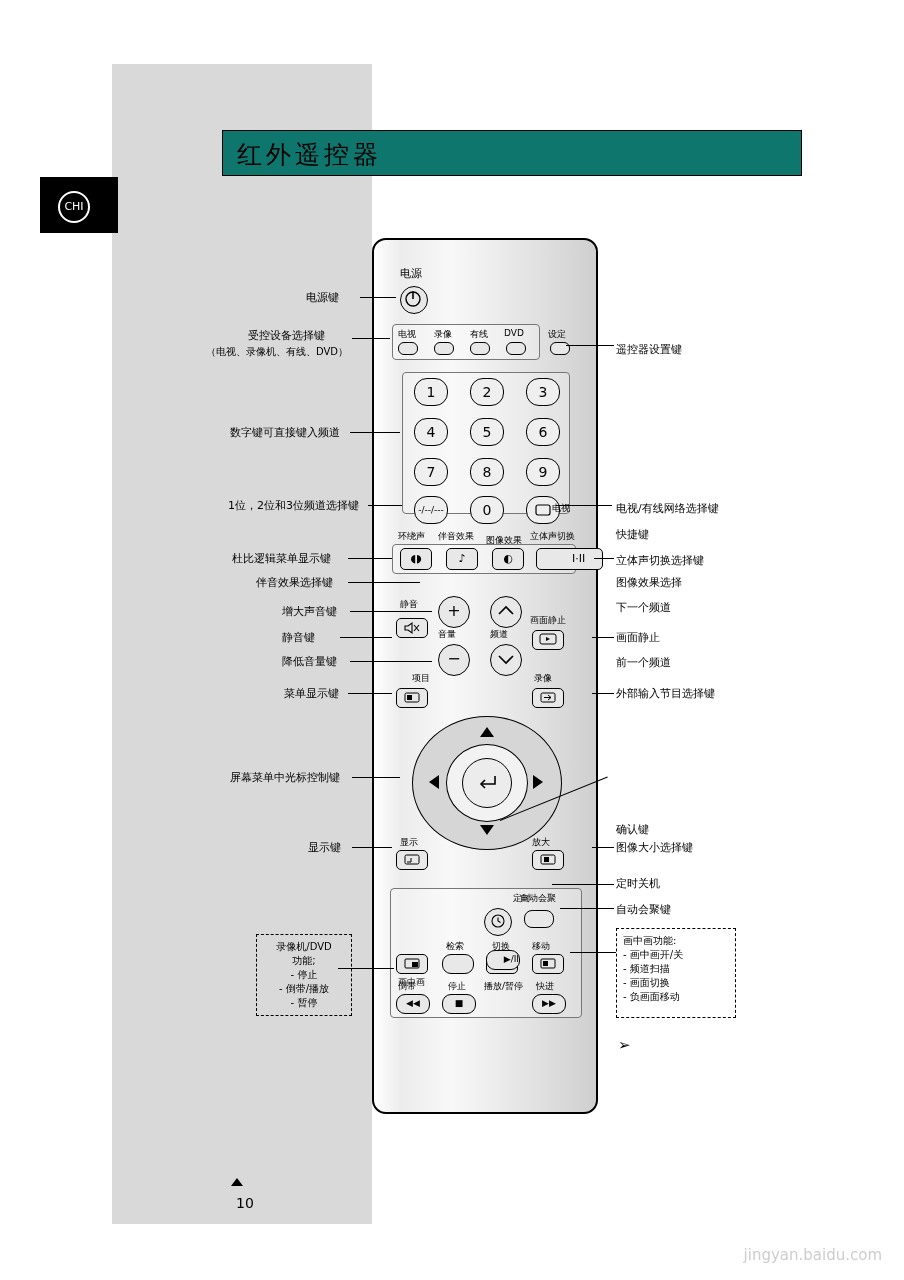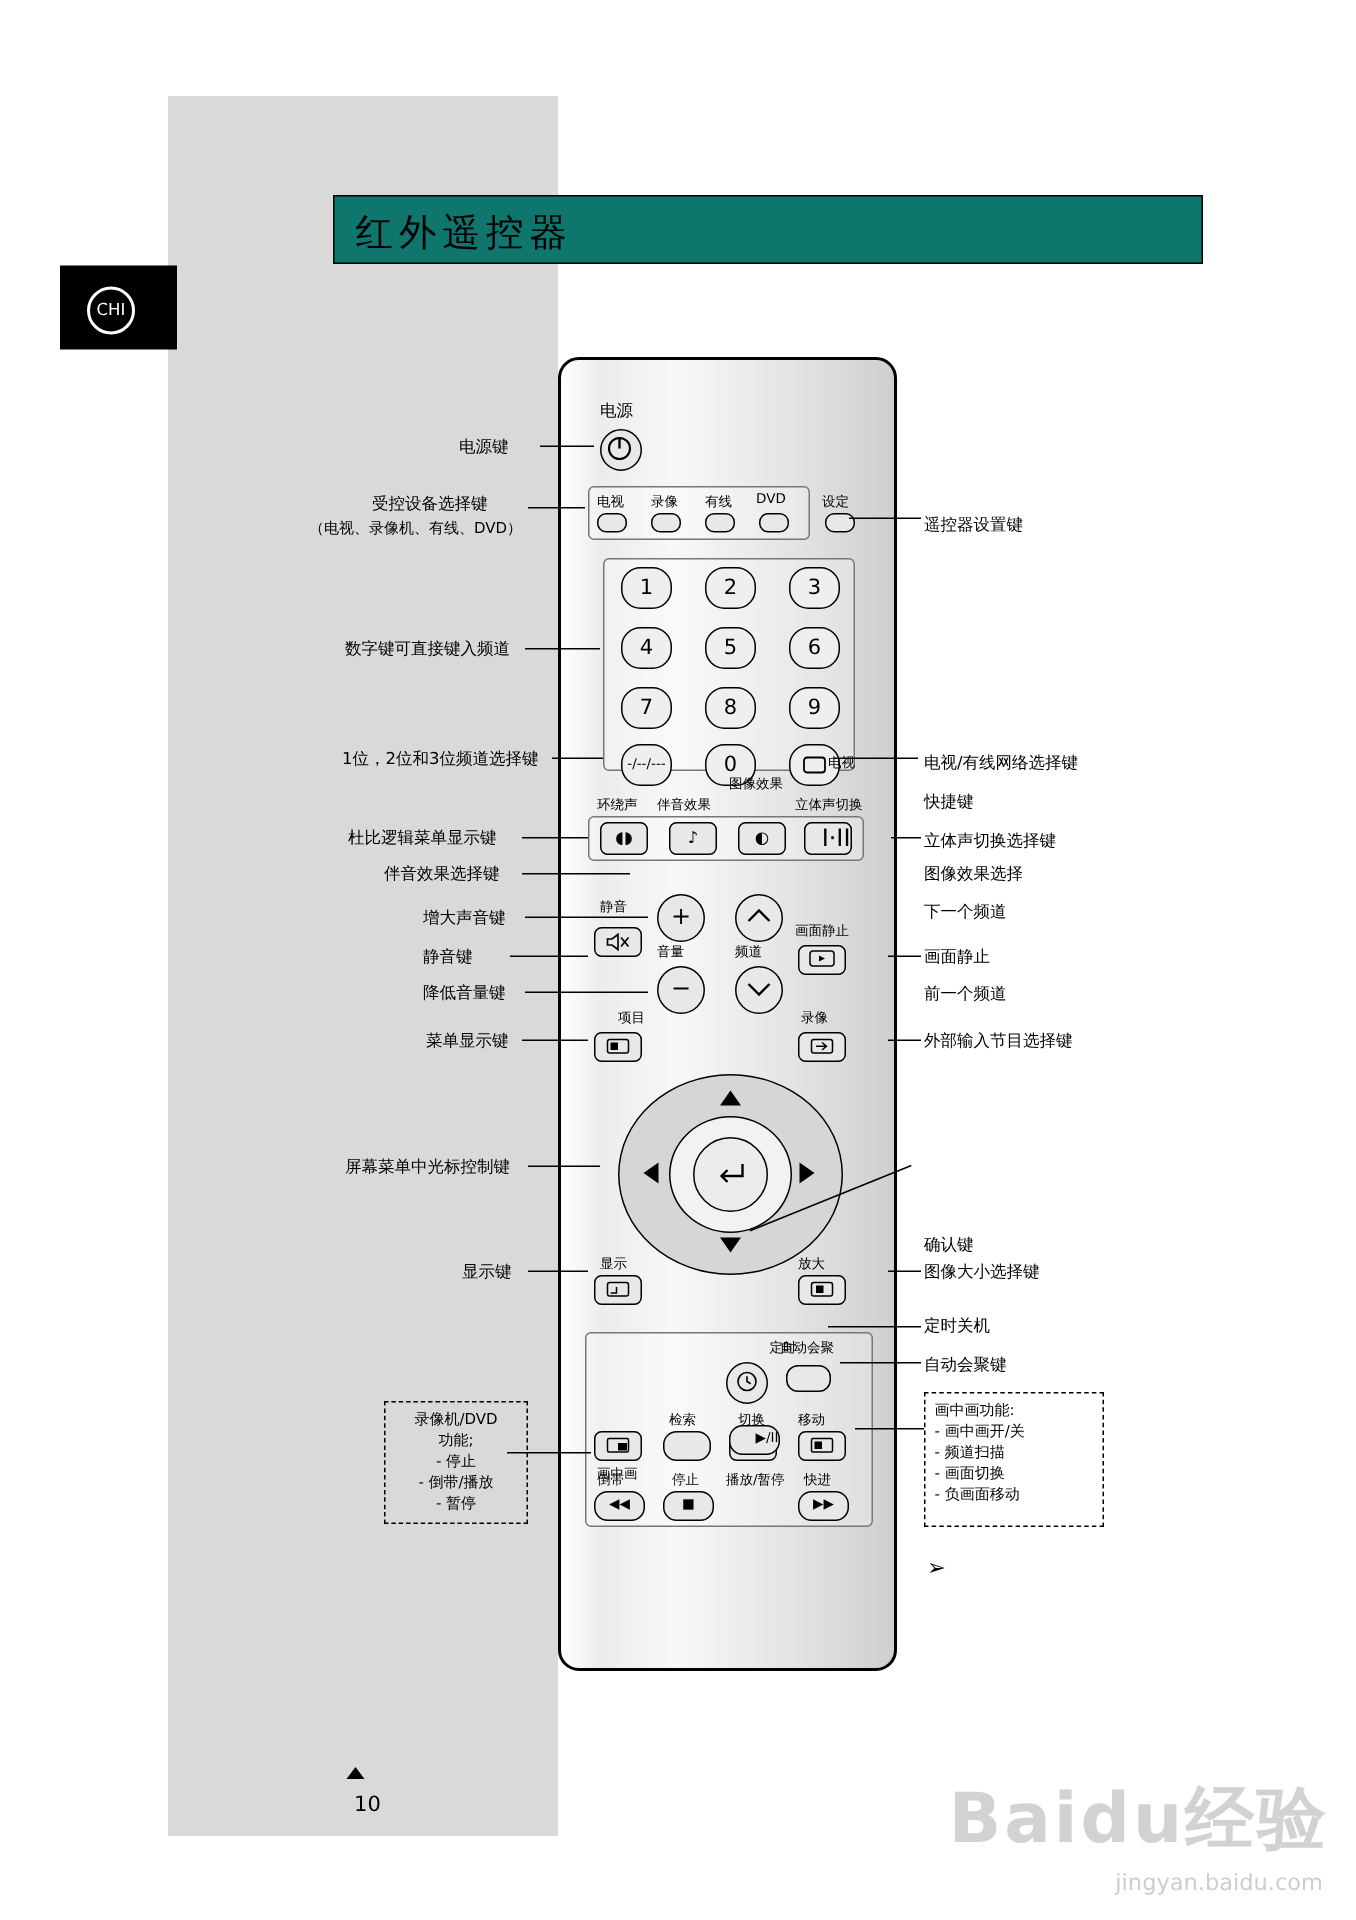--- a/index.html
+++ b/index.html
@@ -91,27 +91,27 @@
     <div class="num" style="left:96px;top:256px;">0</div>
     <div class="num" style="left:152px;top:256px;">
       <svg width="16" height="12" viewBox="0 0 16 12" style="margin:7px auto;">
           <rect x="1" y="1" width="14" height="10" rx="2" fill="none" stroke="#000" stroke-width="1.2"></rect>
         </svg>
     </div>
     <div class="lbl tiny" style="left:178px;top:262px;">电视</div>
 
     <div class="lbl tiny" style="left:24px;top:290px;">环绕声</div>
     <div class="lbl tiny" style="left:64px;top:290px;">伴音效果</div>
-    <div class="lbl tiny" style="left:112px;top:276px;">图像效果</div>
+    <div class="lbl tiny" style="left:112px;top:294px;">图像效果</div>
     <div class="lbl tiny" style="left:156px;top:290px;">立体声切换</div>
     <div class="grp" style="left:18px;top:304px;width:182px;height:28px;"></div>
     <div class="btn rrect" style="left:26px;top:308px;width:30px;height:20px;text-align:center;line-height:20px;font-size:11px;">◖◗</div>
     <div class="btn rrect" style="left:72px;top:308px;width:30px;height:20px;text-align:center;line-height:20px;font-size:11px;">♪</div>
     <div class="btn rrect" style="left:118px;top:308px;width:30px;height:20px;text-align:center;line-height:20px;font-size:11px;">◐</div>
-    <div class="btn rrect" style="left:162px;top:308px;width:30px;height:20px;text-align:right;line-height:20px;font-size:16px;">I·II</div>
+    <div class="btn rrect" style="left:162px;top:308px;width:30px;height:20px;text-align:left;line-height:20px;font-size:11px;padding-left:35px;">I·II</div>
 
     <div class="btn round" style="left:64px;top:356px;width:30px;height:30px;text-align:center;line-height:28px;font-size:16px;">+</div>
     <div class="btn round" style="left:64px;top:404px;width:30px;height:30px;text-align:center;line-height:28px;font-size:16px;">−</div>
     <div class="lbl tiny" style="left:26px;top:358px;">静音</div>
     <div class="btn rrect" style="left:22px;top:378px;width:30px;height:18px;">
       <svg width="20" height="14" viewBox="0 0 20 14" style="margin:2px auto;">
           <path d="M3 5h3l4-3v10l-4-3H3z" fill="none" stroke="#000" stroke-width="1.1"></path>
           <line x1="12" y1="4" x2="17" y2="10" stroke="#000" stroke-width="1.1"></line>
           <line x1="17" y1="4" x2="12" y2="10" stroke="#000" stroke-width="1.1"></line>
         </svg>
@@ -331,16 +331,15 @@
     <div>- 画面切换</div>
     <div>- 负画面移动</div>
   </div>
   <div class="leader" style="left:570px;top:952px;width:46px;"></div>
 
   <div class="note-arrow">➢</div>
 
   <div class="tri"></div>
   <div class="page-num">10</div>
 
-  <div class="wm">Baidu经验</div>
   <div class="wm2">jingyan.baidu.com</div>
 
 </div>
 
 </body></html>

